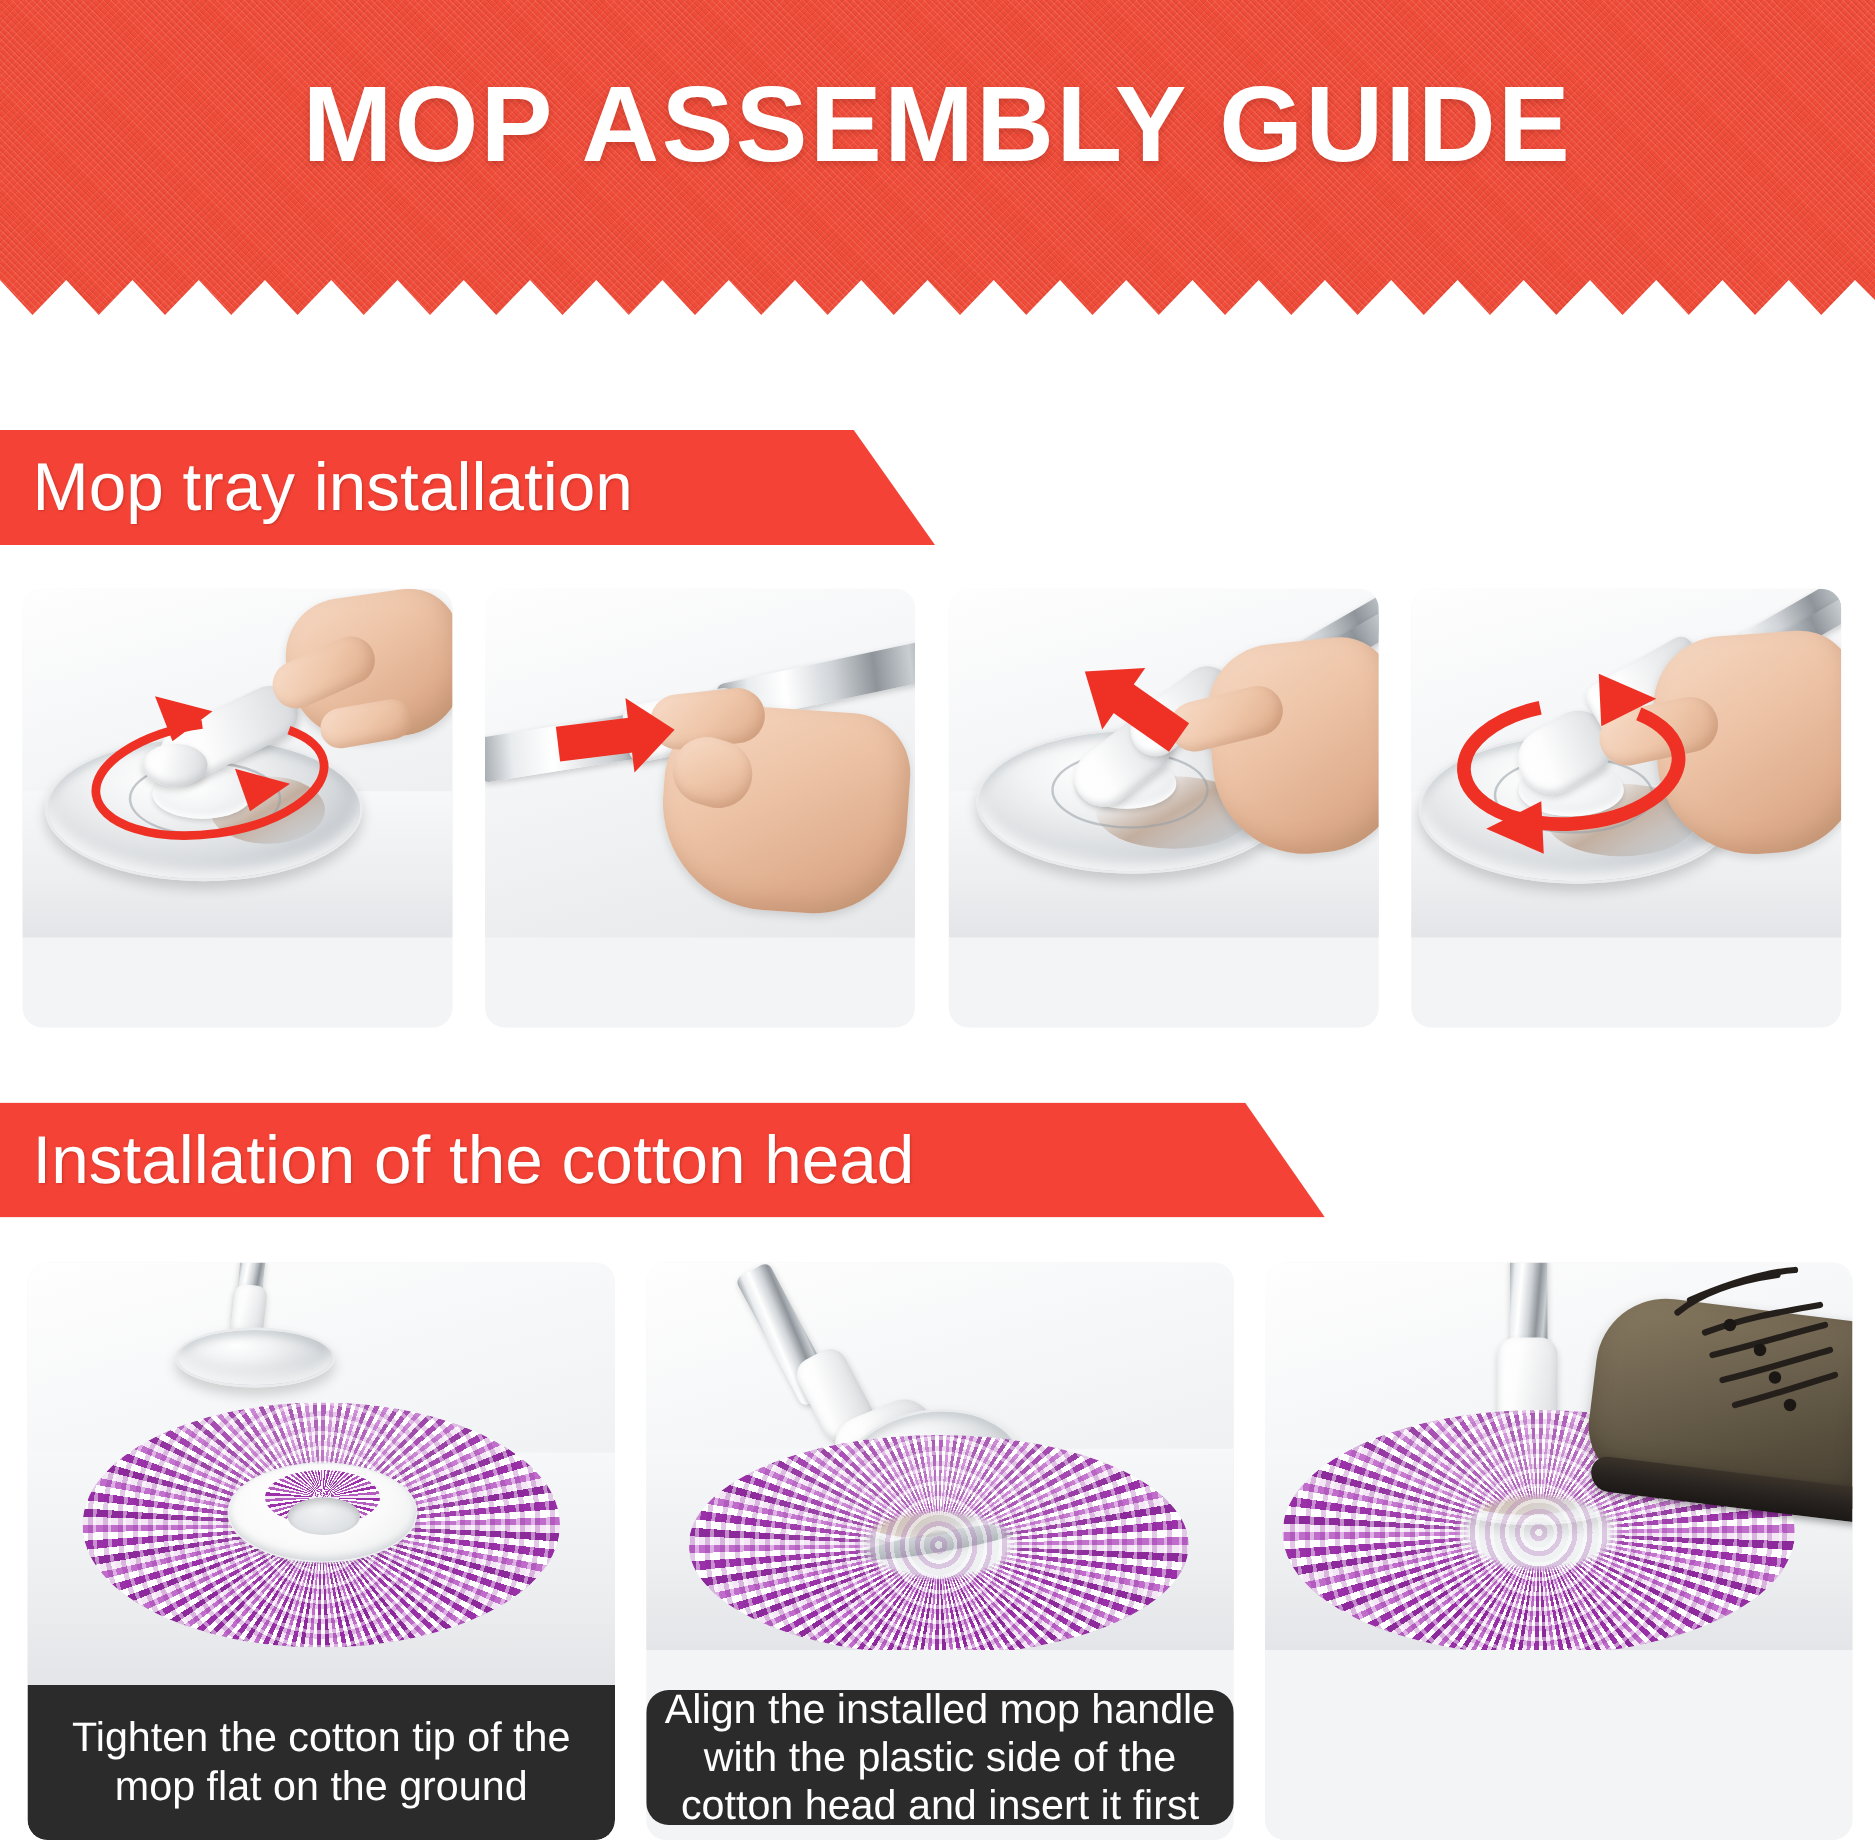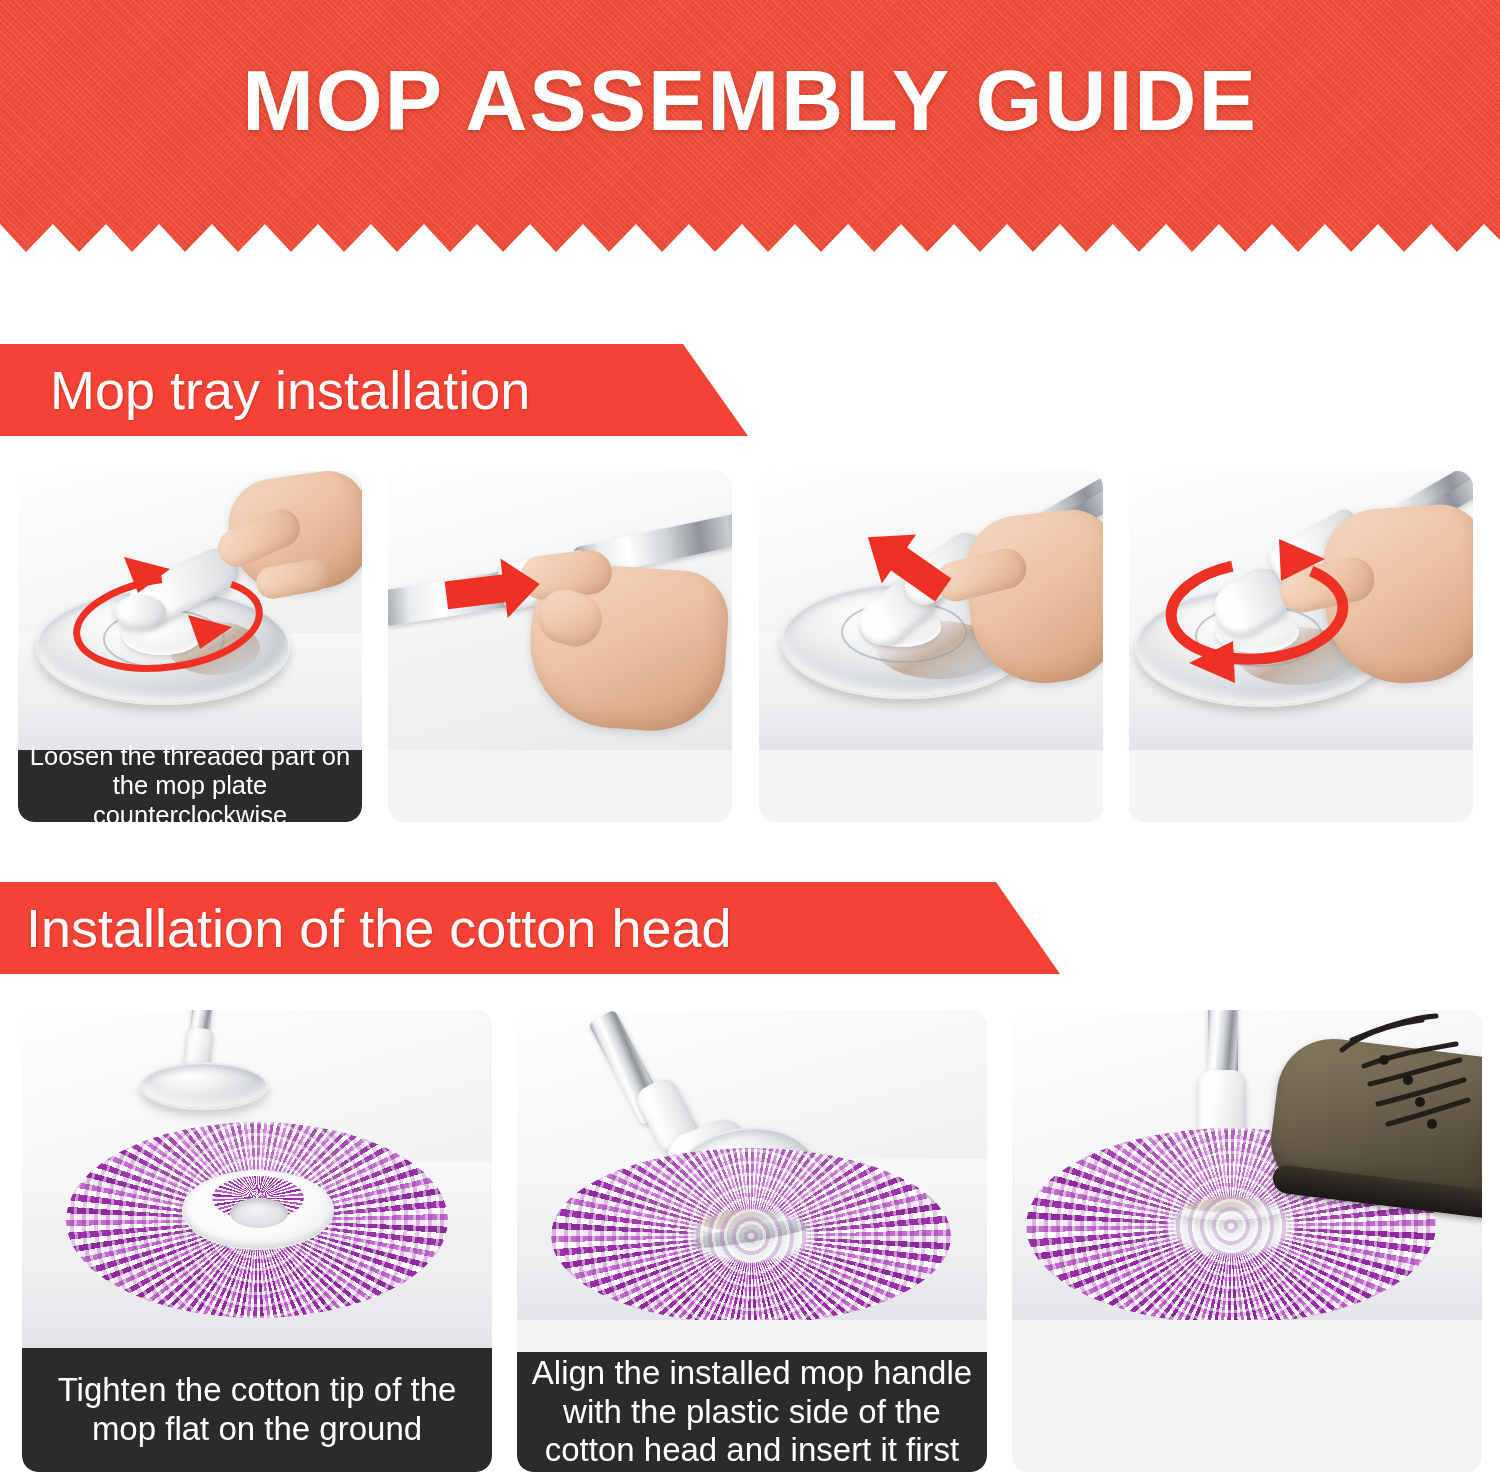--- a/index.html
+++ b/index.html
@@ -51,21 +51,20 @@
 
   
   .section-ribbon{
     position:absolute;height:92px;
     background:#f44336;
     display:flex;align-items:center;
   }
   .section-ribbon.s1{
     left:0;top:344px;width:750px;
     clip-path:polygon(0 0, 683px 0, 748px 100%, 0 100%);
-    padding-left:24px;
   }
   .section-ribbon.s2{
     left:0;top:882px;width:1062px;
     clip-path:polygon(0 0, 996px 0, 1060px 100%, 0 100%);
   }
   .section-ribbon .label{
     color:#ffffff;
     font-size:54px;
     font-weight:normal;
     line-height:1;
@@ -121,21 +120,21 @@
   #panel4{left:1129px;top:471px;width:344px;height:351px;}
   .row1 .photo{bottom:72px;}
 
   
   #panel5{left:22px;  top:1010px;width:470px;height:462px;}
   #panel6{left:517px; top:1010px;width:470px;height:462px;}
   #panel7{left:1012px;top:1010px;width:470px;height:462px;}
   #panel5 .photo{bottom:124px;}
   #panel5 .caption{bottom:0;height:124px;}
   #panel6 .photo{bottom:152px;}
-  #panel6 .caption{bottom:0;height:120px;}
+  #panel6 .caption{bottom:12px;height:108px;border-radius:18px;}
   #panel7 .photo{bottom:152px;}
   #panel7 .caption{bottom:0;height:152px;}
 
   
   
   .disc{
     position:absolute;
     border-radius:50%;
     background:
       radial-gradient(ellipse at 38% 28%, #ffffff 0%, #f2f3f4 26%, #d9dcdf 58%, #bcc1c6 80%, #aeb4b9 100%);
@@ -290,23 +289,20 @@
 
     <div class="hand" style="left:212px;top:4px;width:140px;height:116px;border-radius:46px 40px 52px 60px;transform:rotate(-8deg);"></div>
     <div class="finger" style="left:198px;top:48px;width:86px;height:38px;border-radius:22px;transform:rotate(-24deg);"></div>
     <div class="finger" style="left:238px;top:92px;width:74px;height:32px;border-radius:18px;transform:rotate(-10deg);"></div>
 
     <svg class="svg-abs" viewBox="0 0 344 279">
       <ellipse cx="150" cy="152" rx="92" ry="44" fill="none" stroke="#ee3124" stroke-width="7" stroke-dasharray="330 70" transform="rotate(-8 150 152)"></ellipse>
       <polygon fill="#ee3124" points="106,86 152,98 120,122"></polygon>
       <polygon fill="#ee3124" points="214,178 170,166 202,144" transform="rotate(180 192 161)"></polygon>
     </svg>
-  </div>
-  <div class="caption">
-    <span>Loosen the threaded part on the mop plate counterclockwise</span>
   </div>
 </div>
 
 <div class="panel row1" id="panel2">
   <div class="photo">
 
     <div class="rod" style="left:-6px;top:104px;width:200px;height:36px;border-radius:6px;transform:rotate(-9deg);"></div>
     <div class="rod" style="left:186px;top:58px;width:180px;height:32px;border-radius:6px;transform:rotate(-12deg);"></div>
 
     <div class="nut" style="left:112px;top:86px;width:92px;height:46px;border-radius:10px;transform:rotate(-11deg);"></div>

